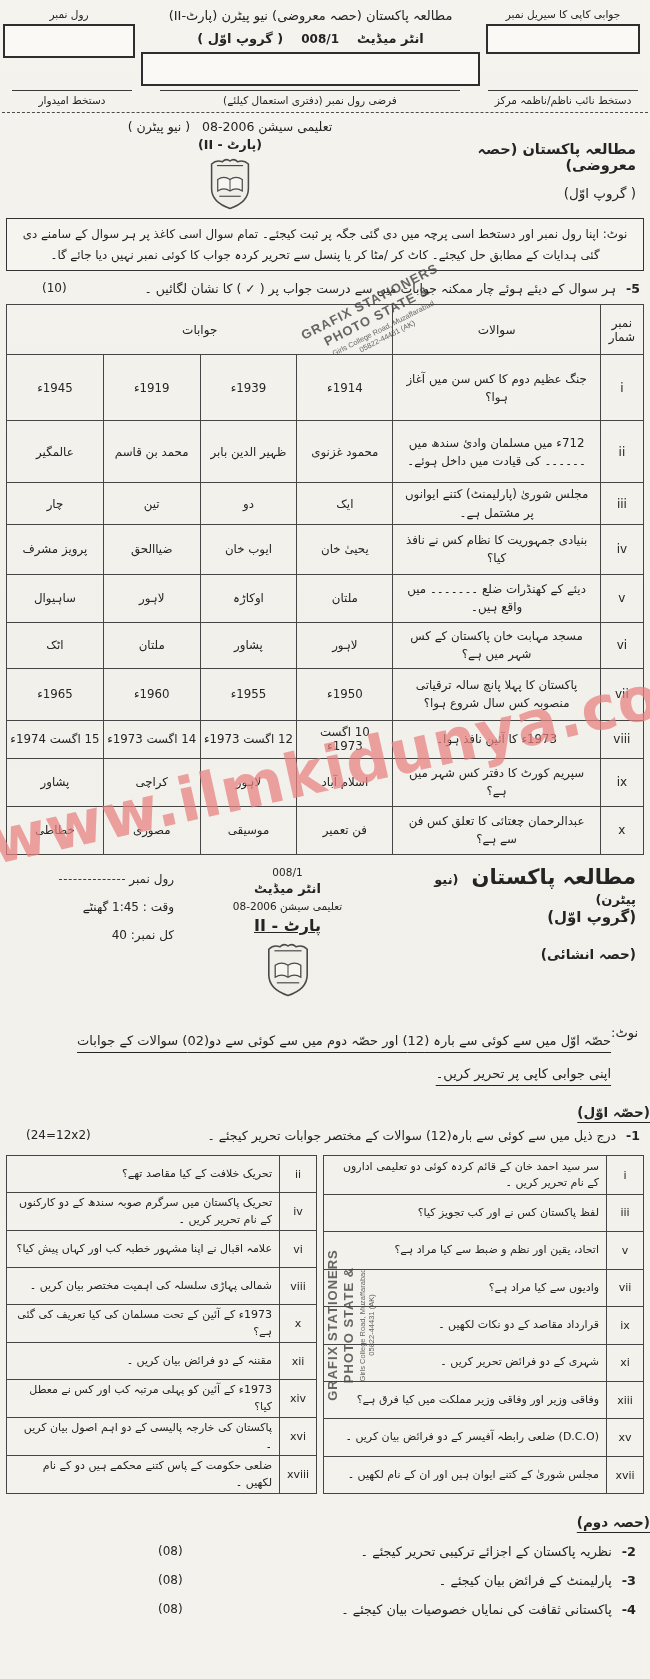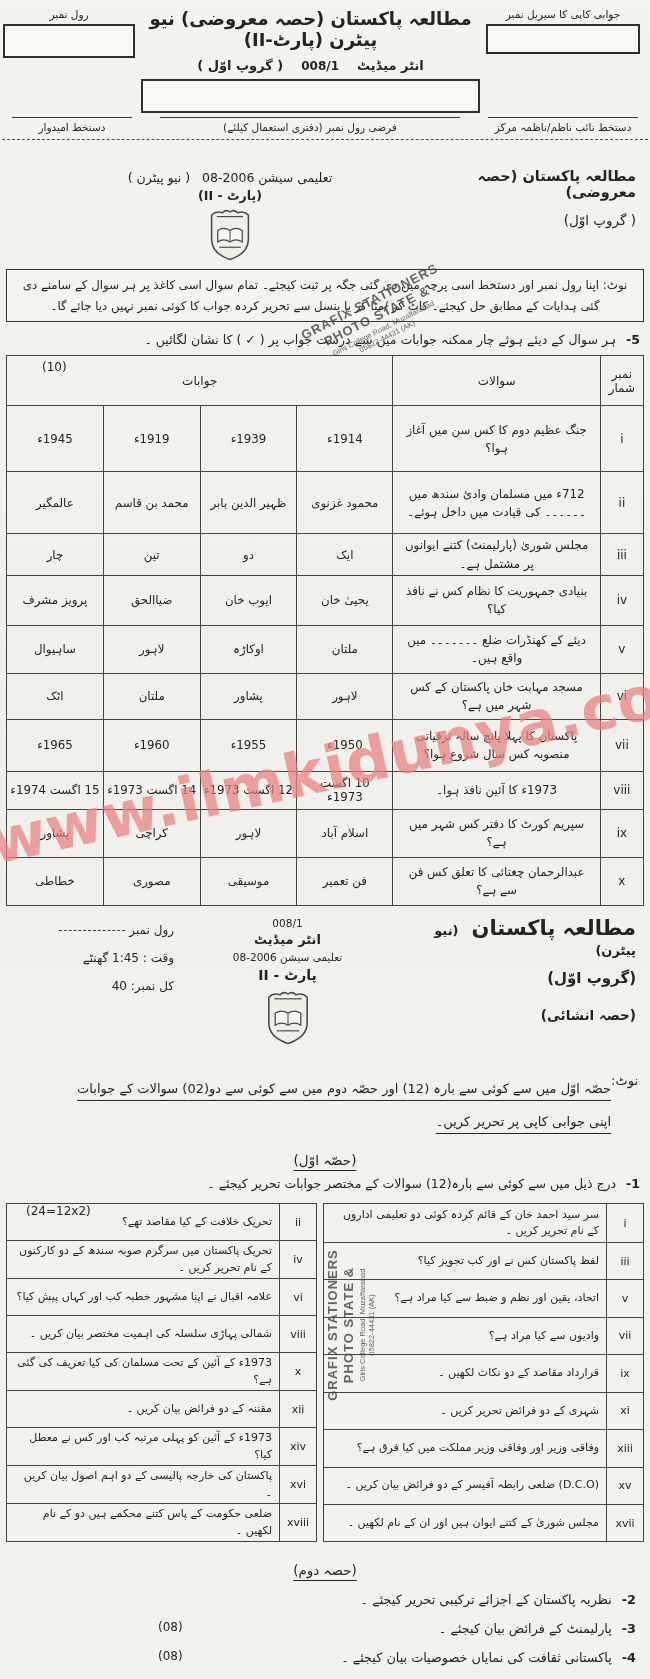--- a/index.html
+++ b/index.html
@@ -12,76 +12,76 @@
   .ltr{direction:ltr;unicode-bidi:isolate;}
   
   .hdr{display:flex;justify-content:space-between;padding:8px 10px 0 10px;}
   .hdr-col{display:flex;flex-direction:column;align-items:center;}
   .hdr-lbl{font-size:10.5px;margin-bottom:4px;white-space:nowrap;}
   .box{border:2px solid #2e2e2e;background:#faf9f5;}
   .box-serial{width:150px;height:26px;}
   .box-roll{width:128px;height:30px;}
   .box-center{width:335px;height:30px;margin:6px auto 0 auto;}
   .hdr-center{flex:1;text-align:center;padding:0 6px;}
-  .hdr-title{font-size:18px;font-weight:bold;}
+  .hdr-title{font-size:13px;font-weight:normal;}
   .hdr-line2{display:flex;justify-content:center;align-items:center;gap:18px;margin-top:8px;}
   .hdr-board{font-weight:bold;font-size:13px;}
   .hdr-code{font-size:12px;font-weight:bold;}
   .hdr-group{font-size:13px;font-weight:bold;}
   .sig-row{display:flex;justify-content:space-between;align-items:flex-end;padding:4px 12px 0 12px;}
   .sig{text-align:center;font-size:10.5px;}
   .sig .line{border-top:1.2px solid #3a3a3a;margin-bottom:3px;}
   .sig.s1 .line{width:150px;} .sig.s2 .line{width:300px;} .sig.s3 .line{width:120px;}
   .dashed-sep{border-top:1.6px dashed #4a4a4a;margin:6px 2px 0 2px;}
   
   .sess{display:flex;justify-content:space-between;padding:6px 14px 0 14px;}
   .sess-left{text-align:right;font-size:12px;line-height:30px;width:150px;}
-  .sess-center{flex:1;text-align:center;margin-top:24px;}
+  .sess-center{flex:1;text-align:center;}
   .sess-session{font-size:12.5px;}
   .sess-part{font-size:12.5px;font-weight:bold;margin-top:3px;}
   .sess-right{width:190px;text-align:right;font-size:12px;}
   .sess-subject{font-weight:bold;font-size:14.5px;margin-top:22px;}
   .sess-group{font-size:13.5px;margin-top:12px;}
   .crest{display:block;margin:4px auto 0 auto;}
   
   .notebox{border:1.6px solid #333;margin:6px 6px 0 6px;padding:5px 8px;font-size:11.8px;line-height:1.75;text-align:center;background:#f5f4ee;}
   
   .qline{position:relative;display:flex;align-items:flex-start;padding:10px 10px 6px 10px;font-size:12.5px;}
   .qno{font-weight:bold;margin-left:10px;}
-  .qmarks{position:absolute;font-size:12px;margin-top:28px;}
+  .qmarks{position:absolute;font-size:12px;}
   .q5marks{left:42px;top:10px;}
   .q1marks{left:26px;top:8px;}
   
   table{border-collapse:collapse;}
   .mcq{width:638px;margin:2px auto 0 auto;direction:rtl;}
   .mcq th,.mcq td{border:1.3px solid #454545;font-weight:normal;}
   .mcq th{font-size:12px;}
   .th-serial{width:42px;}
   .th-q{width:210px;}
   .mcq td.no{text-align:center;font-size:12px;width:42px;}
   .mcq td.q{font-size:11.8px;text-align:center;padding:2px 7px;line-height:1.55;width:210px;}
   .mcq td.opt{text-align:center;font-size:11.8px;width:96px;padding:2px 3px;}
   .hrow{height:50px;}
   
   .hdr2{display:flex;justify-content:space-between;padding:10px 14px 0 14px;}
   .hdr2-right{width:235px;text-align:right;}
   .subj-big{font-weight:bold;font-size:21px;display:inline;}
   .subj-pat{font-size:13px;font-weight:bold;margin-right:8px;}
-  .hdr2-group{font-size:15px;font-weight:bold;margin-top:10px;}
+  .hdr2-group{font-size:15px;font-weight:bold;}
   .hdr2-section{font-size:13.5px;font-weight:bold;margin-top:20px;}
   .hdr2-center{flex:1;text-align:center;font-size:10.5px;line-height:1.45;}
   .hdr2-board{font-weight:bold;font-size:13px;}
-  .hdr2-part{font-weight:bold;font-size:14px;}
+  .hdr2-part{font-weight:bold;font-size:16px;text-decoration:underline;}
   .hdr2-left{width:160px;text-align:right;font-size:12px;line-height:28px;}
   .rolldash{display:inline-block;width:66px;border-bottom:1.6px dashed #3c3c3c;vertical-align:middle;margin-right:4px;}
   
   .note2{display:flex;align-items:flex-start;padding:26px 12px 0 12px;font-size:13px;}
   .note2-lbl{white-space:nowrap;}
   .note2-txt{width:545px;line-height:2.5;text-decoration:underline;text-underline-offset:7px;text-align:right;}
-  .sec-title{text-align:center;font-weight:normal;font-size:13.5px;text-decoration:underline;text-underline-offset:5px;margin-top:14px;}
+  .sec-title{text-align:right;font-weight:bold;font-size:13.5px;text-decoration:underline;text-underline-offset:5px;margin-top:14px;}
   
   .sq-wrap{display:flex;justify-content:space-between;direction:rtl;padding:6px 6px 0 6px;}
   .sq{direction:rtl;}
   .sq td{border:1.3px solid #454545;}
   .sq td.no{width:34px;text-align:center;font-size:11px;}
   .sq td.q{font-size:11px;text-align:right;padding:2px 7px;line-height:1.5;}
   .sq-r td.q{width:268px;}
   .sq-l td.q{width:258px;}
   .sq tr{height:37px;}
   

